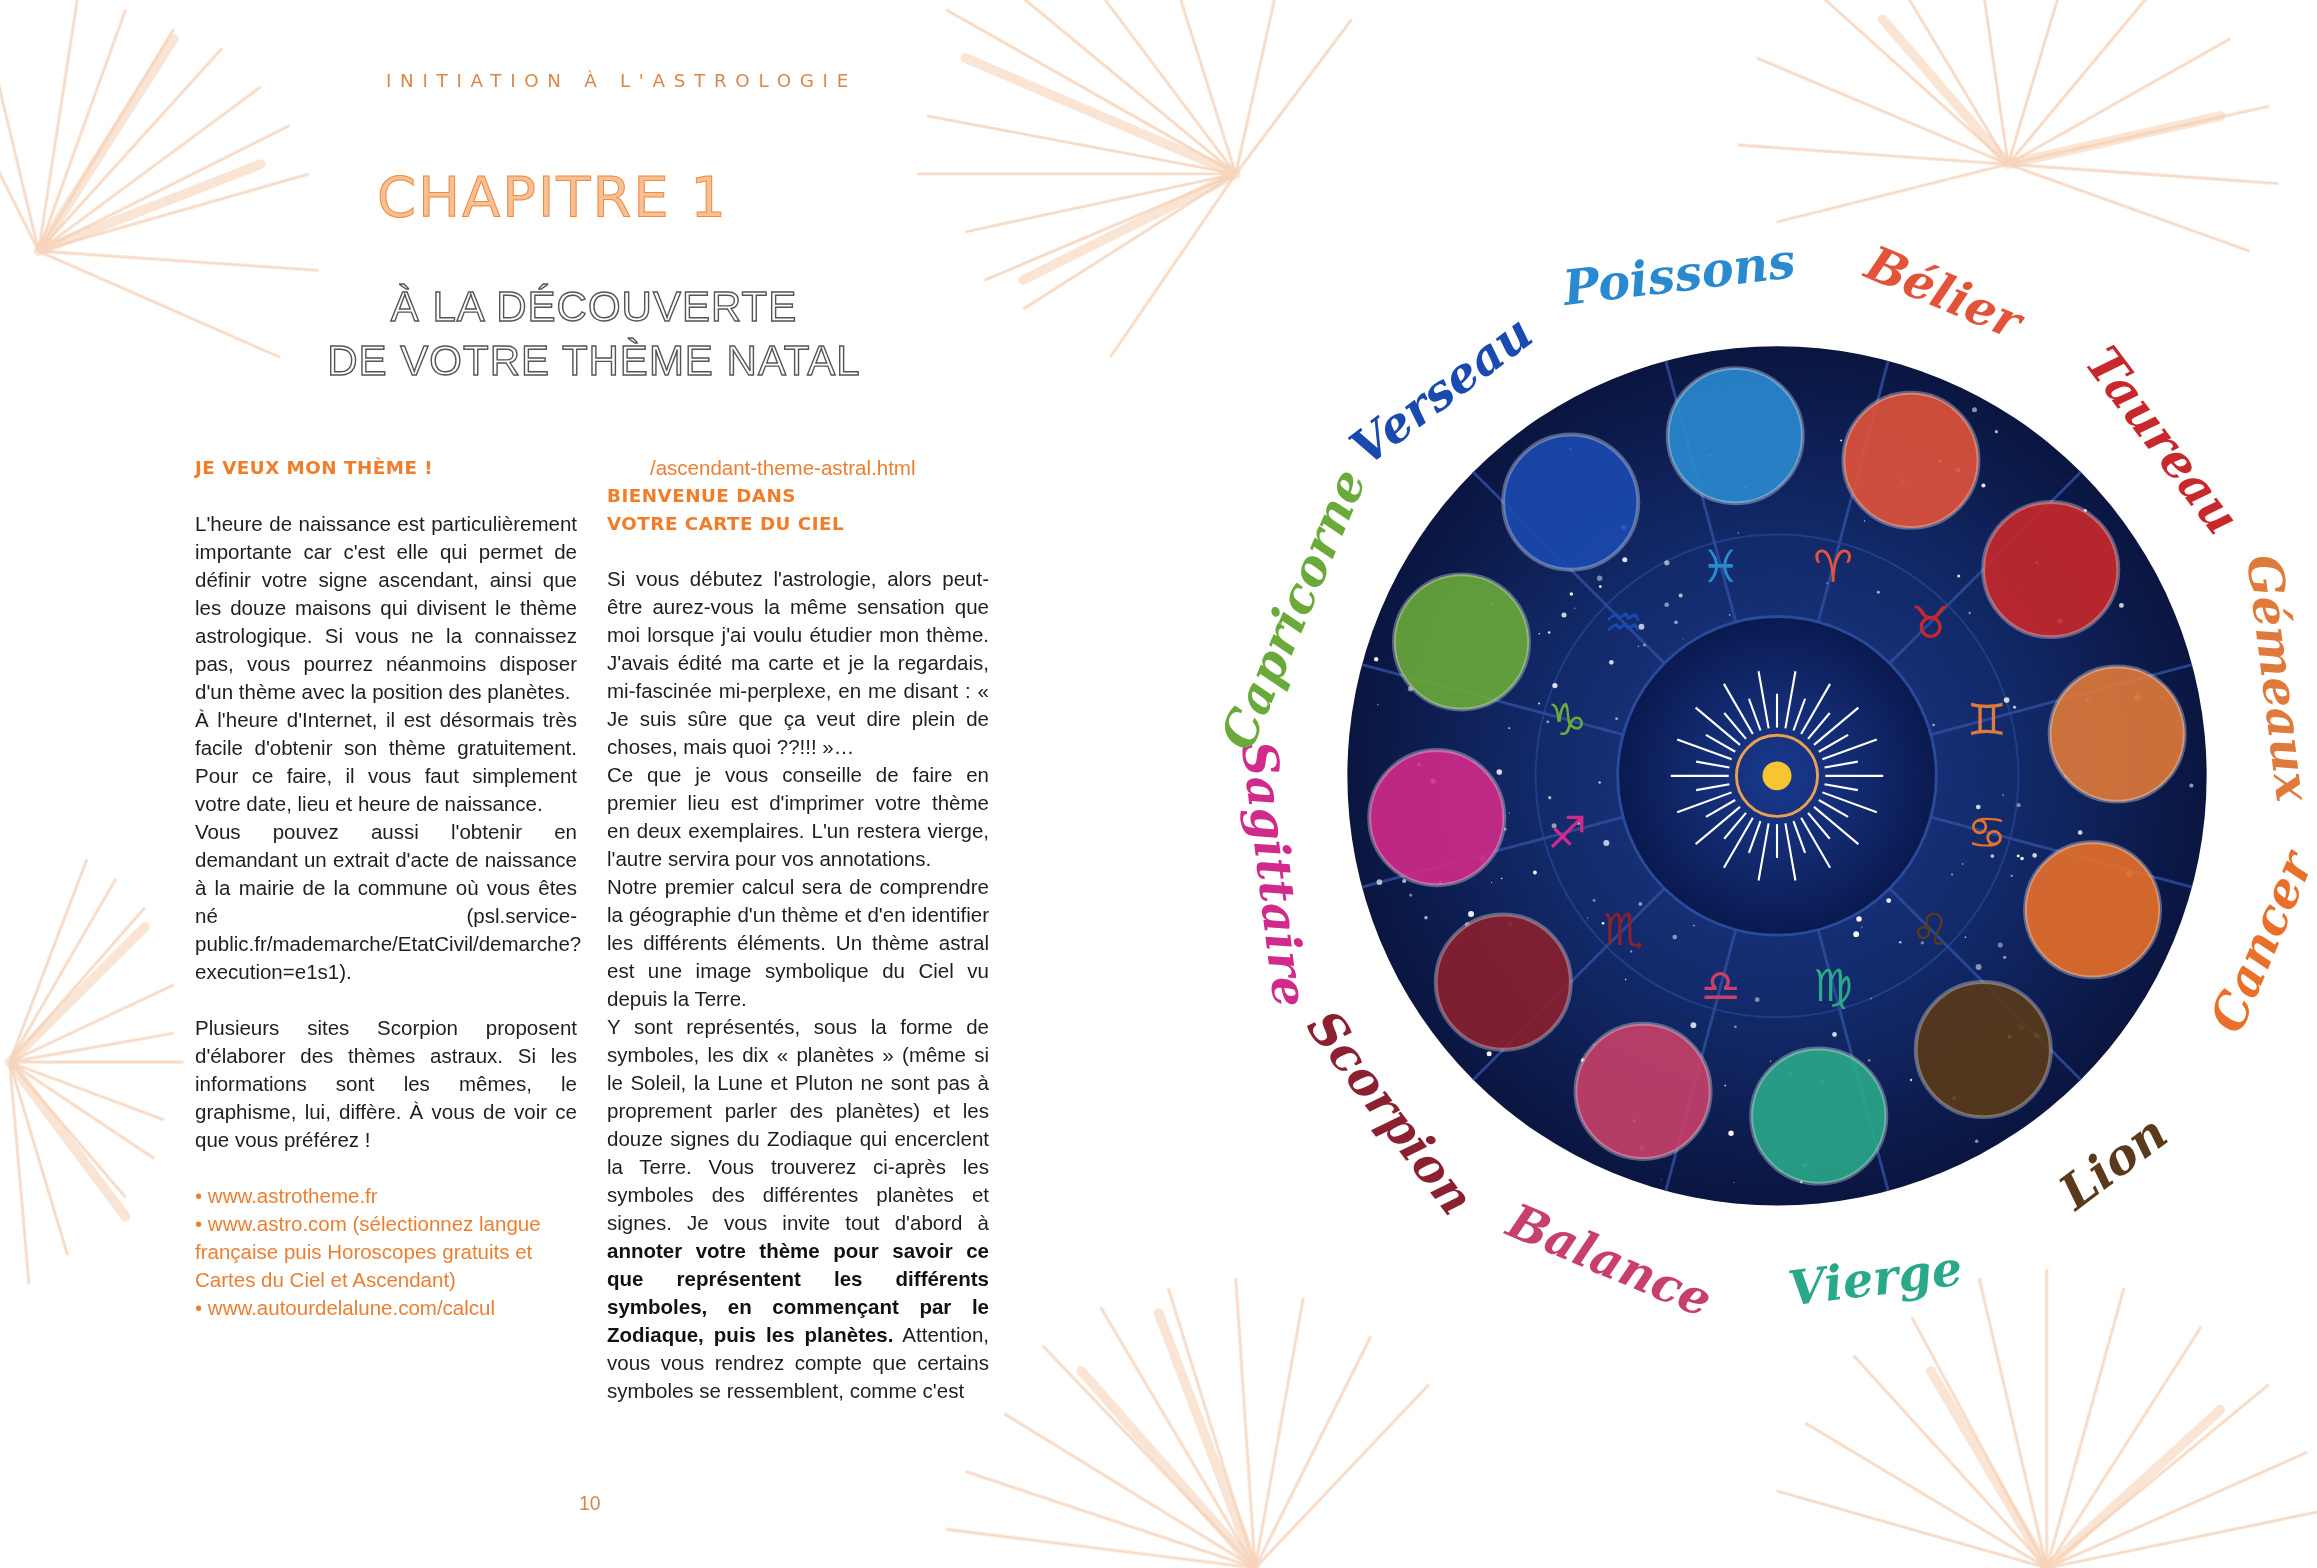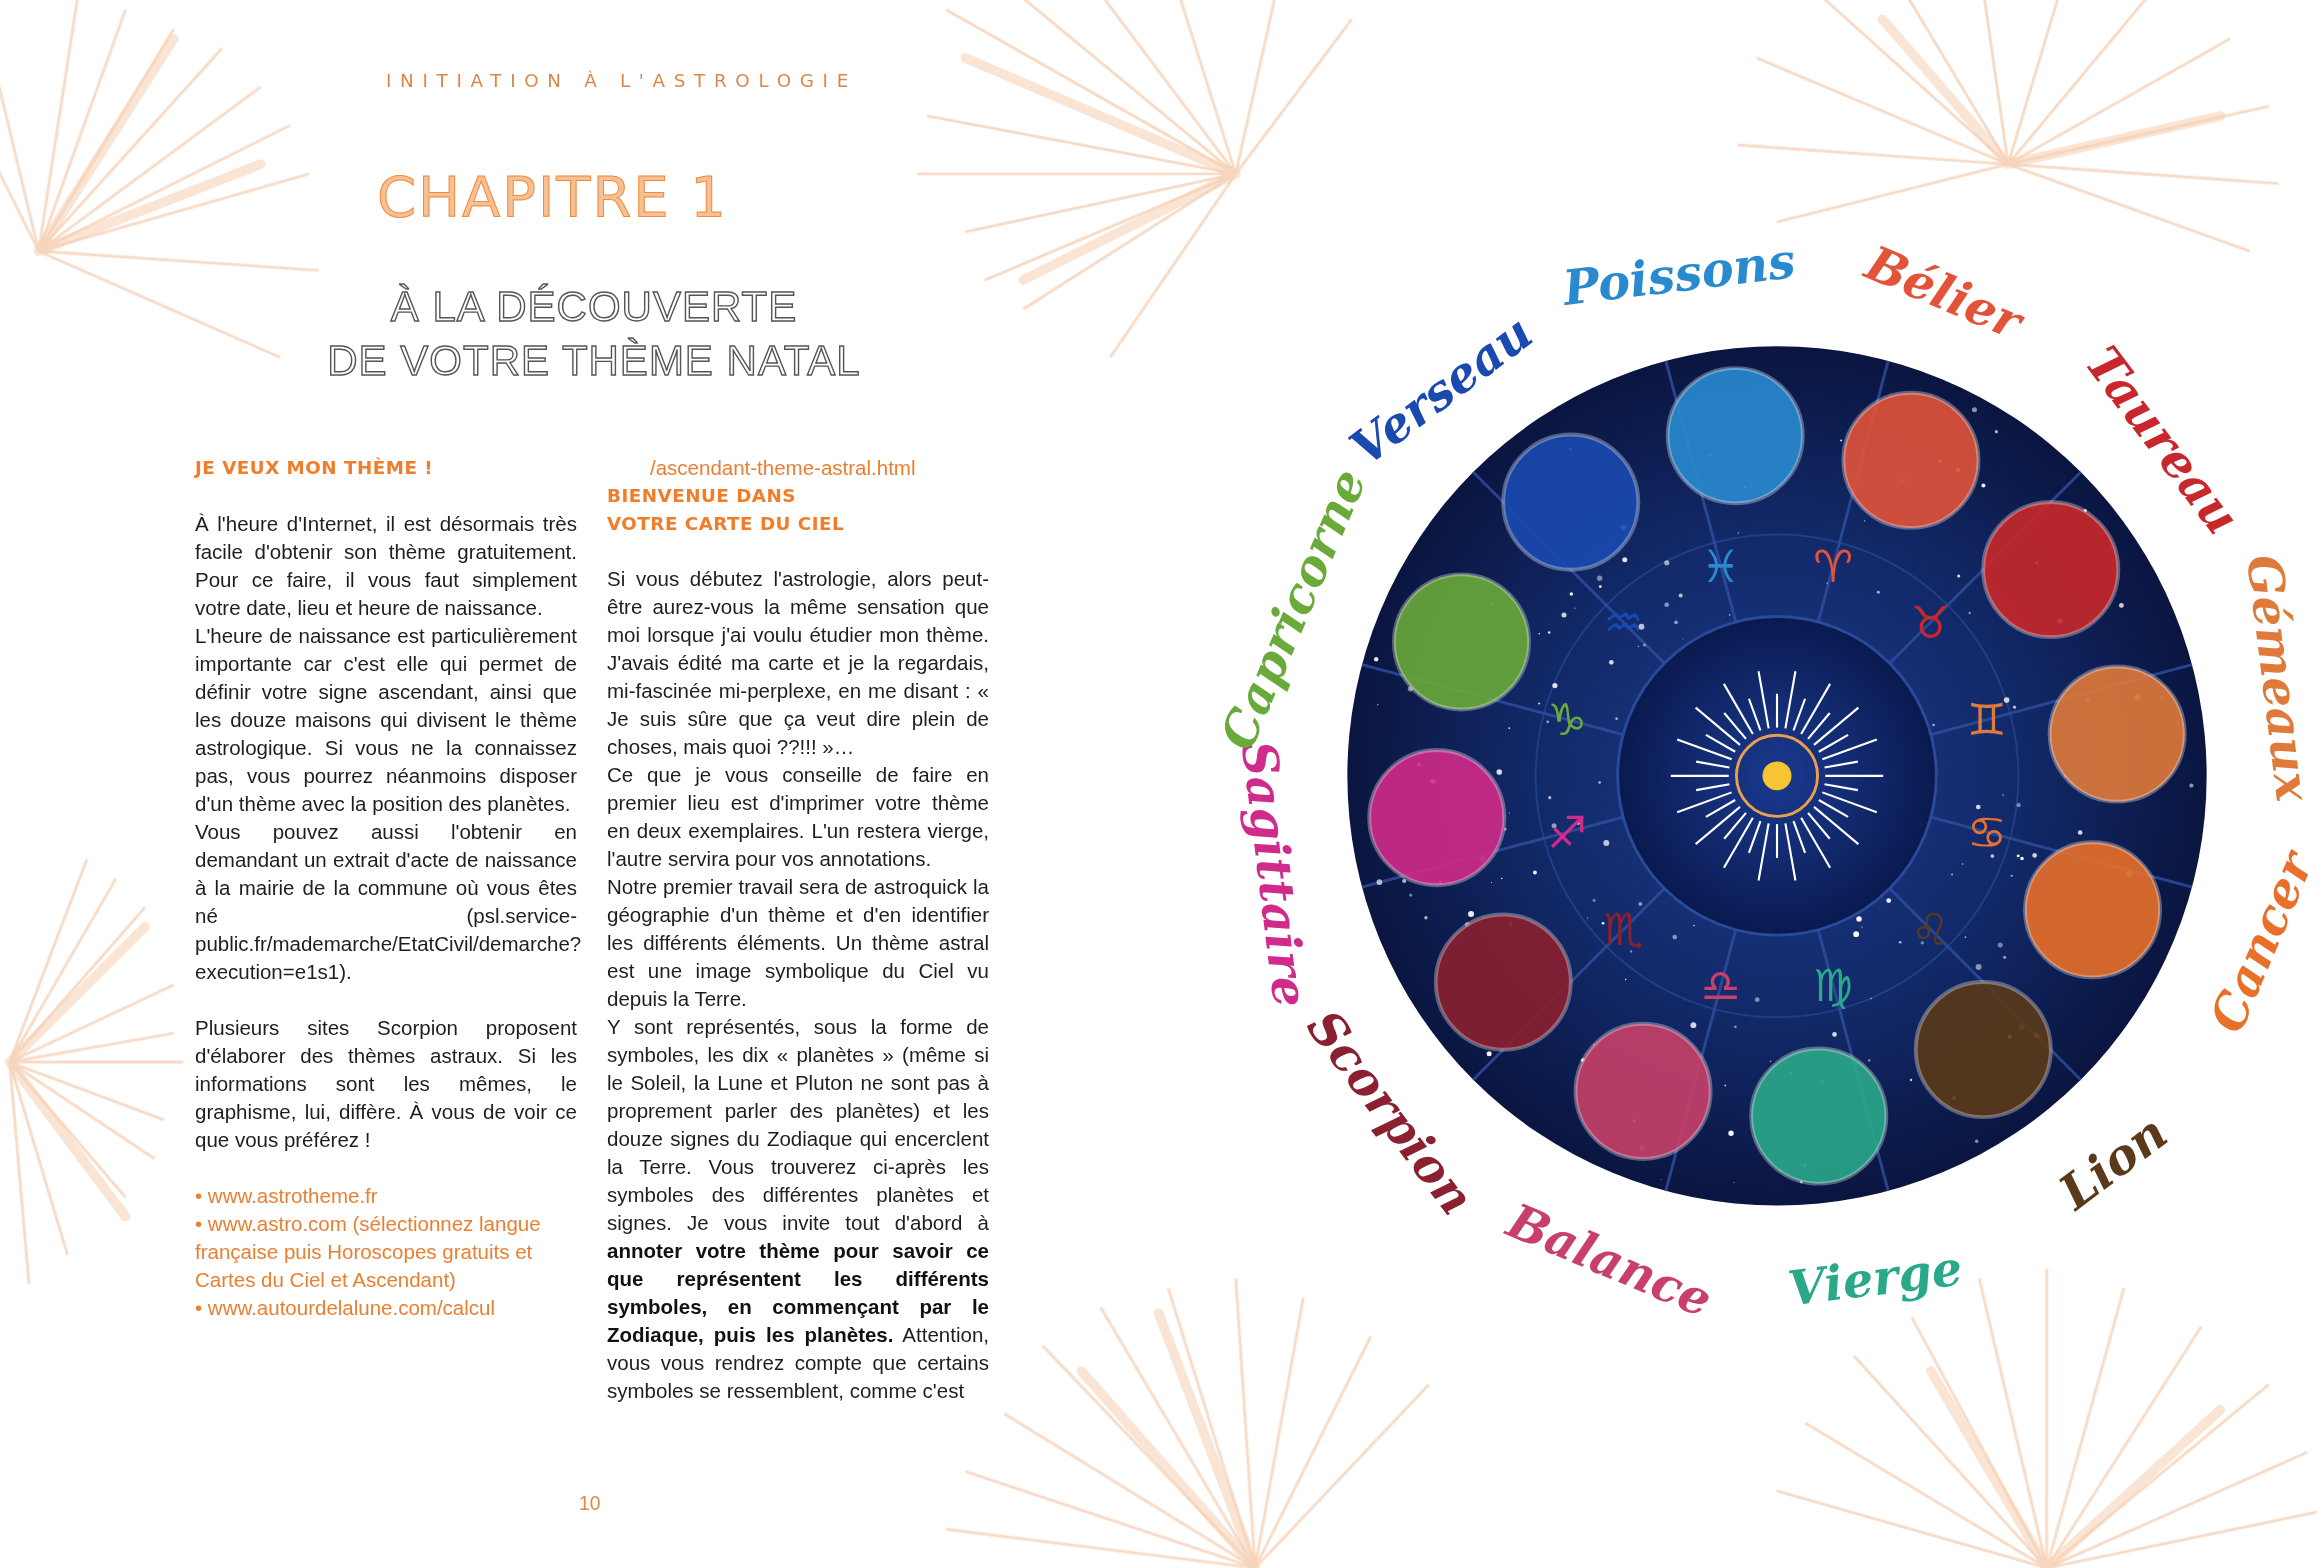--- a/index.html
+++ b/index.html
@@ -77,43 +77,43 @@
 
   <h1 class="chapter-title" style="margin:0;">CHAPITRE 1</h1>
   <div class="chapter-sub">
     <div>À LA DÉCOUVERTE</div>
     <div>DE VOTRE THÈME NATAL</div>
   </div>
 
   <div class="col col1">
     <div class="h-orange">JE VEUX MON THÈME !</div>
     <div class="gap"></div>
+    <p class="p">L'heure de naissance est particulièrement importante car c'est elle qui permet de définir votre signe ascendant, ainsi que les douze maisons qui divisent le thème astrologique. Si vous ne la connaissez pas, vous pourrez néanmoins disposer d'un thème avec la position des planètes.</p>
     <p class="p">À l'heure d'Internet, il est désormais très facile d'obtenir son thème gratuitement. Pour ce faire, il vous faut simplement votre date, lieu et heure de naissance.</p>
-    <p class="p">L'heure de naissance est particulièrement importante car c'est elle qui permet de définir votre signe ascendant, ainsi que les douze maisons qui divisent le thème astrologique. Si vous ne la connaissez pas, vous pourrez néanmoins disposer d'un thème avec la position des planètes.</p>
     <p class="p">Vous pouvez aussi l'obtenir en demandant un extrait d'acte de naissance à la mairie de la commune où vous êtes né (psl.service-public.fr/mademarche/EtatCivil/demarche?execution=e1s1).</p>
     <div class="gap"></div>
     <p class="p">Plusieurs sites Scorpion proposent d'élaborer des thèmes astraux. Si les informations sont les mêmes, le graphisme, lui, diffère. À vous de voir ce que vous préférez !</p>
     <div class="gap"></div>
     <div class="link-list">
       <div>• www.astrotheme.fr</div>
       <div>• www.astro.com (sélectionnez langue française puis Horoscopes gratuits et Cartes du Ciel et Ascendant)</div>
       <div>• www.autourdelalune.com/calcul</div>
     </div>
   </div>
 
   <div class="col col2">
     <div class="link-cont">/ascendant-theme-astral.html</div>
     <div class="h-orange">
       <div>BIENVENUE DANS</div>
       <div>VOTRE CARTE DU CIEL</div>
     </div>
     <div class="gap"></div>
     <p class="p">Si vous débutez l'astrologie, alors peut-être aurez-vous la même sensation que moi lorsque j'ai voulu étudier mon thème. J'avais édité ma carte et je la regardais, mi-fascinée mi-perplexe, en me disant : « Je suis sûre que ça veut dire plein de choses, mais quoi ??!!! »…</p>
     <p class="p">Ce que je vous conseille de faire en premier lieu est d'imprimer votre thème en deux exemplaires. L'un restera vierge, l'autre servira pour vos annotations.</p>
-    <p class="p">Notre premier travail sera de astroquick la géographie d'un thème et d'en identifier les différents éléments. Un thème astral est une image symbolique du Ciel vu depuis la Terre.</p>
+    <p class="p">Notre premier calcul sera de comprendre la géographie d'un thème et d'en identifier les différents éléments. Un thème astral est une image symbolique du Ciel vu depuis la Terre.</p>
     <p class="p"><span>Y sont représentés, sous la forme de symboles, les dix « planètes » (même si le Soleil, la Lune et Pluton ne sont pas à proprement parler des planètes) et les douze signes du Zodiaque qui encerclent la Terre. Vous trouverez ci-après les symboles des différentes planètes et signes. Je vous invite tout d'abord à </span><b class="strong">annoter votre thème pour savoir ce que représentent les différents symboles, en commençant par le Zodiaque, puis les planètes.</b><span> Attention, vous vous rendrez compte que certains symboles se ressemblent, comme c'est</span></p>
   </div>
 
   <div class="page-number">10</div>
 </div>
 
 <div class="page right-page"></div>
 
 <div class="wheel-wrap">
   <svg width="1120" height="1120" viewBox="0 0 1160 1160">

